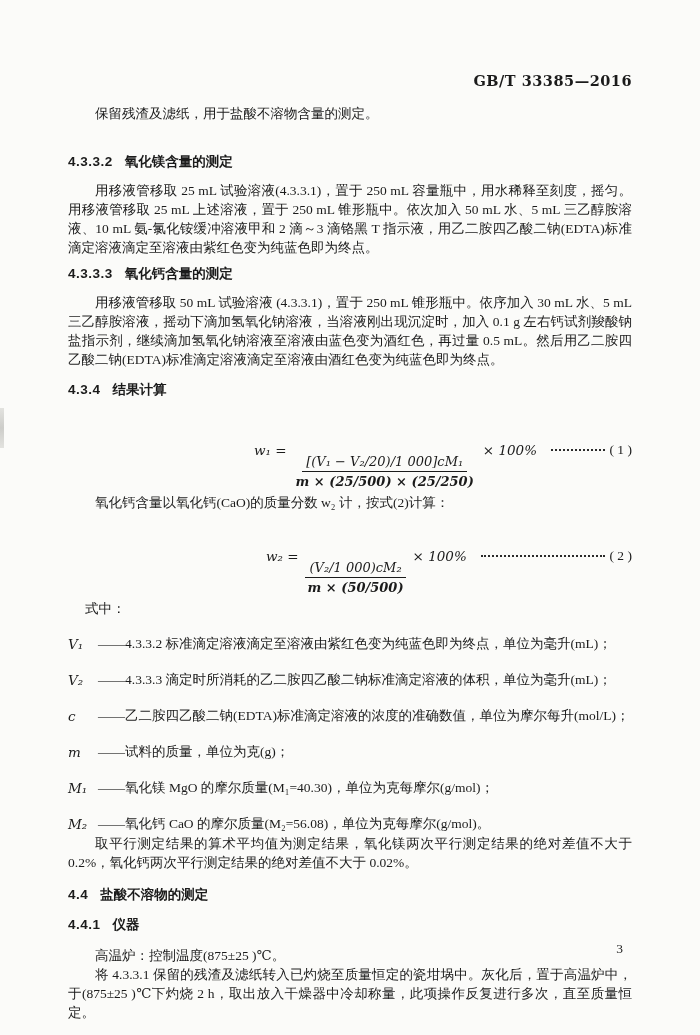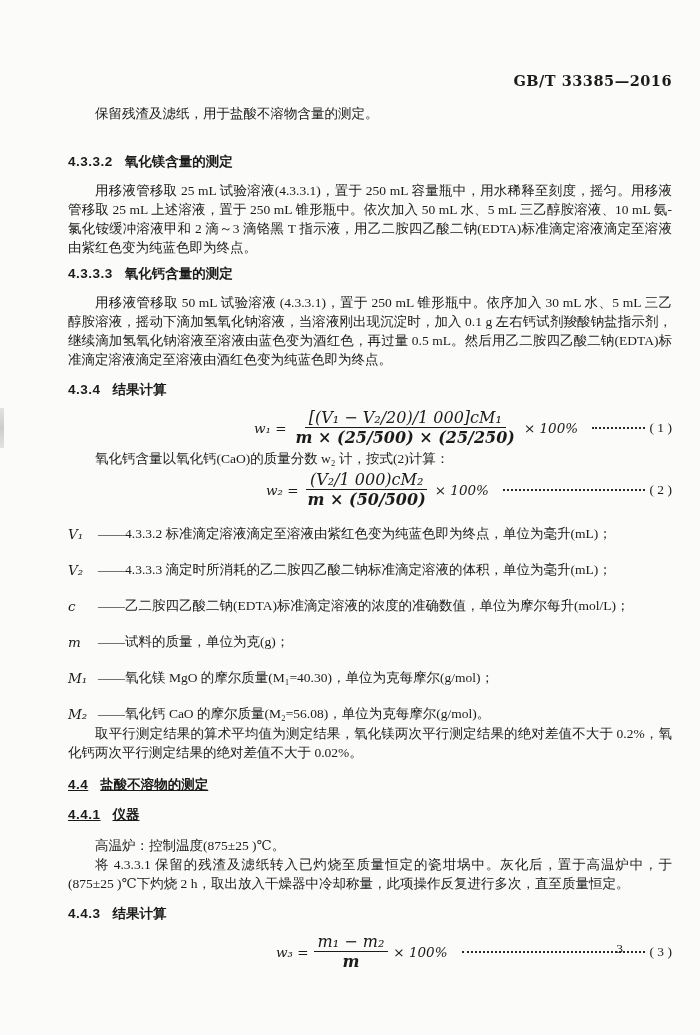--- a/index.html
+++ b/index.html
@@ -6,21 +6,21 @@
     margin: 0; padding: 0;
     width: 700px; height: 1035px;
     background: #fbfbf9;
     overflow: hidden;
     color: #1b1b1b;
   }
   .page {
     position: relative;
     width: 700px; height: 1035px;
     box-sizing: border-box;
-    padding: 72px 28px 0 68px;
+    padding: 72px 68px 0 68px;
     font-family: "Liberation Serif", "DejaVu Serif", serif;
   }
   .std-header {
     text-align: right;
     font-family: "DejaVu Serif", "Liberation Serif", serif;
     font-weight: bold;
     font-size: 14.5px;
     letter-spacing: 0.5px;
     line-height: 18px;
     margin-bottom: 14px;
@@ -36,21 +36,21 @@
     font-family: "Liberation Sans", "DejaVu Sans", sans-serif;
     font-size: 13.5px;
     font-weight: bold;
     line-height: 18px;
     margin: 30px 0 10px 0;
   }
   .heading .hnum { margin-right: 12px; letter-spacing: 0.5px; }
   .heading.mt8  { margin-top: 8px; }
   .heading.mt12 { margin-top: 12px; }
   .heading.mt14 { margin-top: 14px; }
-  .heading.mb12 { margin-bottom: 12px; text-decoration: underline; }
+  .heading.mb12 { margin-bottom: 12px; }
 
   
   .formula {
     display: flex;
     align-items: center;
     margin: 3px 0 3px 0;
     font-size: 13.5px;
   }
   .formula.f1 { padding-left: 186px; }
   .formula.f2 { padding-left: 198px; }
@@ -59,21 +59,22 @@
     font-family: "DejaVu Serif", "Liberation Serif", serif;
     font-style: italic;
   }
   .flhs { white-space: nowrap; margin-right: 5px; }
   .frac {
     display: inline-flex;
     flex-direction: column;
     align-items: center;
     text-align: left;
     line-height: 17px;
-    font-size: 16px;
+    font-size: 13px;
+    margin-top: 44px;
   }
   .fnum {
     padding: 0 4px 1px 4px;
     border-bottom: 1.2px solid #1b1b1b;
     white-space: nowrap;
   }
   .fden { padding: 1px 4px 0 4px; white-space: nowrap; font-weight: bold; }
   .fsuf { margin-left: 5px; white-space: nowrap; }
   .leader {
     flex: 1;
@@ -158,20 +159,21 @@
     <span class="flhs">w₂ =</span>
     <span class="frac">
       <span class="fnum">(V₂/1 000)cM₂</span>
       <span class="fden">m × (50/500)</span>
     </span>
     <span class="fsuf">× 100%</span>
     <span class="leader"></span>
     <span class="flabel">( 2 )</span>
   </div>
 
+  <p class="body where-label">式中：</p>
 
   <div class="defitem">
     <span class="term">V₁</span>
     <span class="ddesc">——4.3.3.2 标准滴定溶液滴定至溶液由紫红色变为纯蓝色即为终点，单位为毫升(mL)；</span>
   </div>
   <div class="defitem">
     <span class="term">V₂</span>
     <span class="ddesc">——4.3.3.3 滴定时所消耗的乙二胺四乙酸二钠标准滴定溶液的体积，单位为毫升(mL)；</span>
   </div>
   <div class="defitem">

